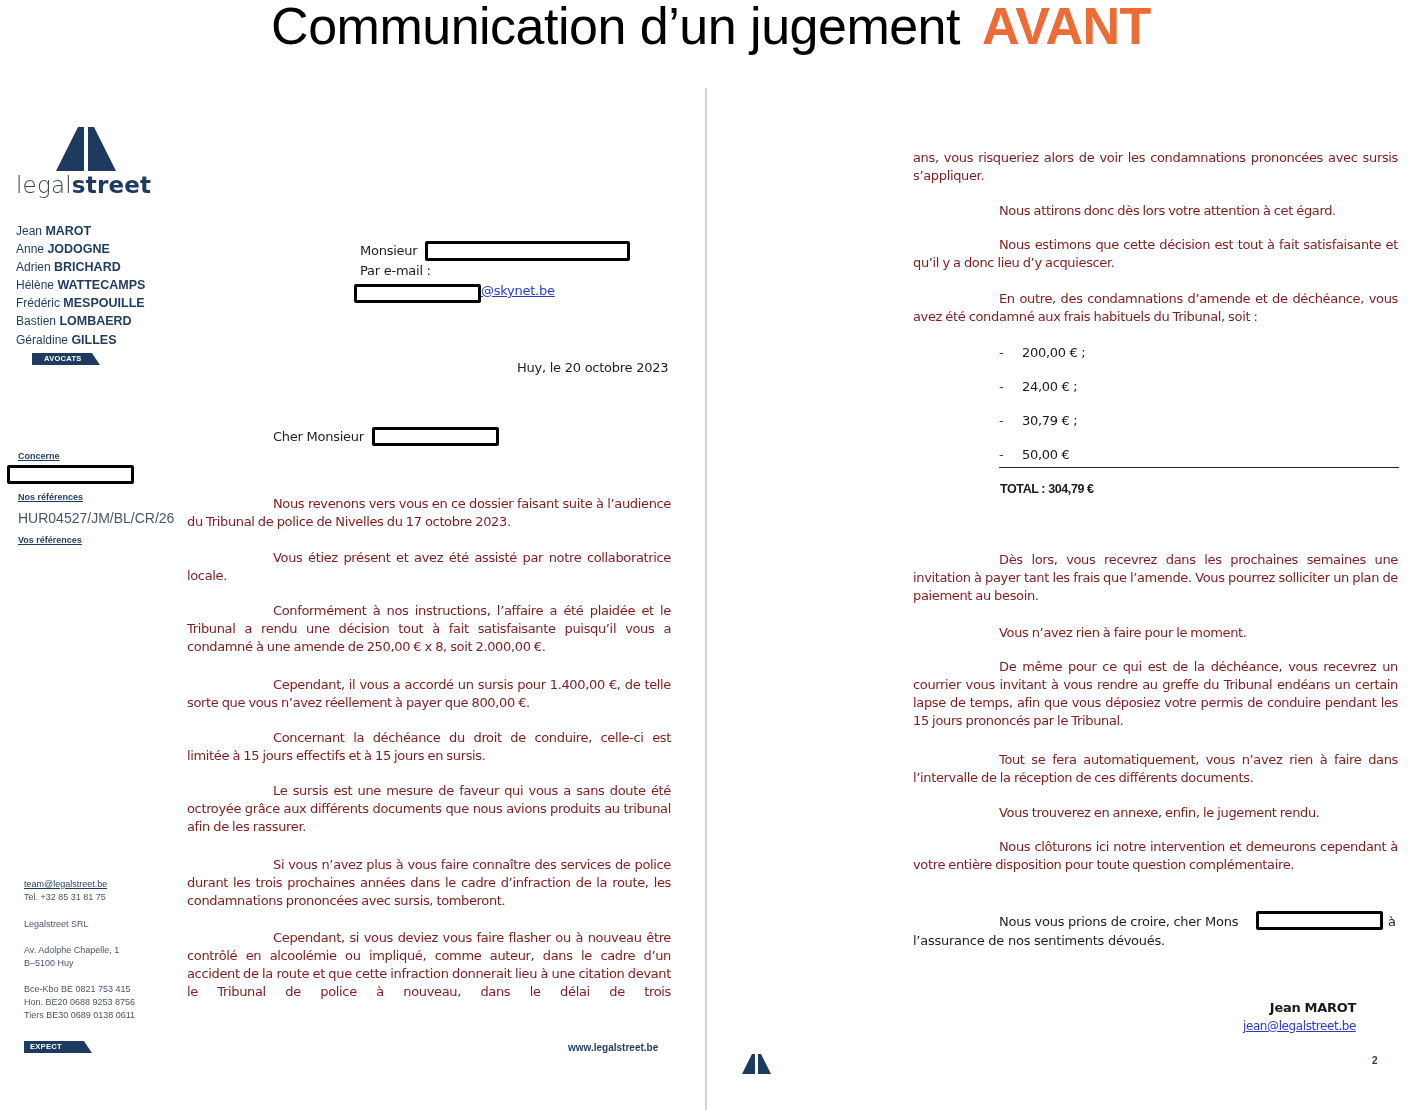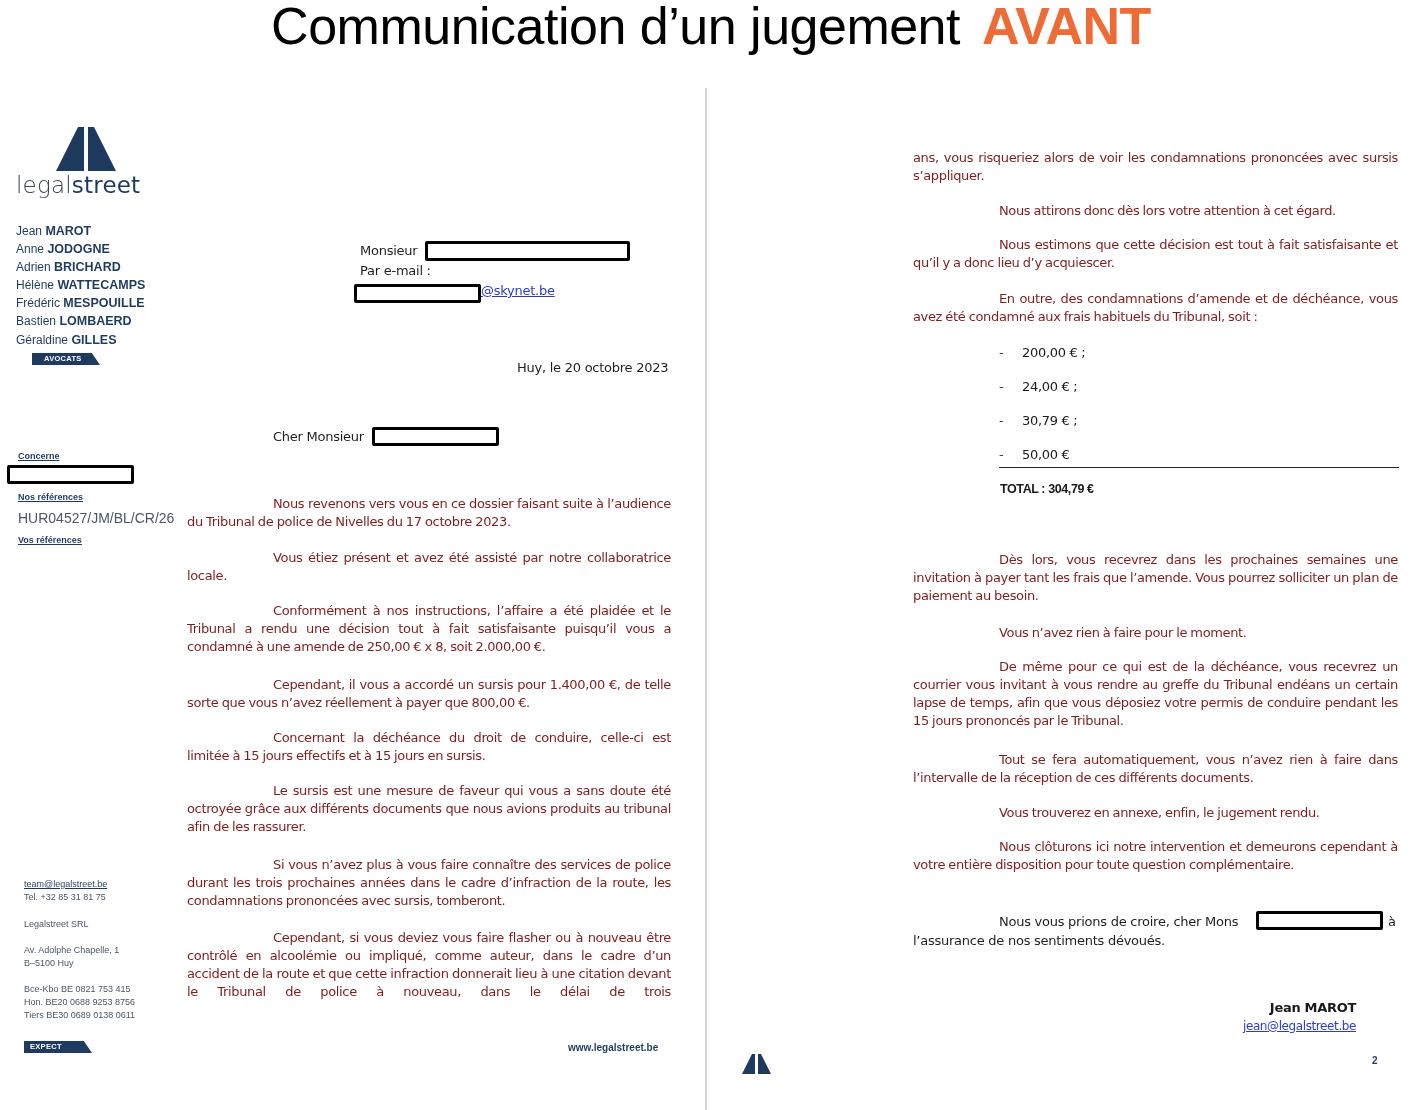--- a/index.html
+++ b/index.html
@@ -13,21 +13,21 @@
   }
   .slide-title .avant { color: #ef6b35; font-weight: bold; margin-left: 22px; }
 
   .divider { position: absolute; left: 705px; top: 88px; width: 2px; height: 1022px; background: #d4d4d4; }
 
   
   .logo { position: absolute; left: 16px; top: 127px; width: 150px; }
   .logo svg { display: block; margin-left: 38px; }
   .logo-text { font-family: "DejaVu Sans", sans-serif; font-size: 23px; color: #2c3a4e; margin-top: 0px; letter-spacing: 0.2px; line-height: 28px; }
   .logo-text .light { font-weight: 300; color: #3b4656; margin-top: 24px; }
-  .logo-text .bold { font-weight: normal; color: #1f3a5f; }
+  .logo-text .bold { font-weight: bold; color: #1f3a5f; }
 
   .partners { position: absolute; left: 16px; top: 222px; list-style: none; }
   .partners li { font-size: 12px; line-height: 18.1px; color: #1f3a5f; white-space: nowrap; font-family: "Liberation Sans", sans-serif; }
   .partners li b { font-weight: bold; font-size: 12.5px; }
 
   .tag-badge {
     position: absolute; background: #1f3a5f; color: #fff; font-size: 7.5px; font-weight: bold;
     font-family: "Liberation Sans", sans-serif; letter-spacing: 0.3px;
     clip-path: polygon(0 0, 88% 0, 100% 100%, 0 100%); padding: 0 14px 0 12px; line-height: 12px; height: 12px;
   }

